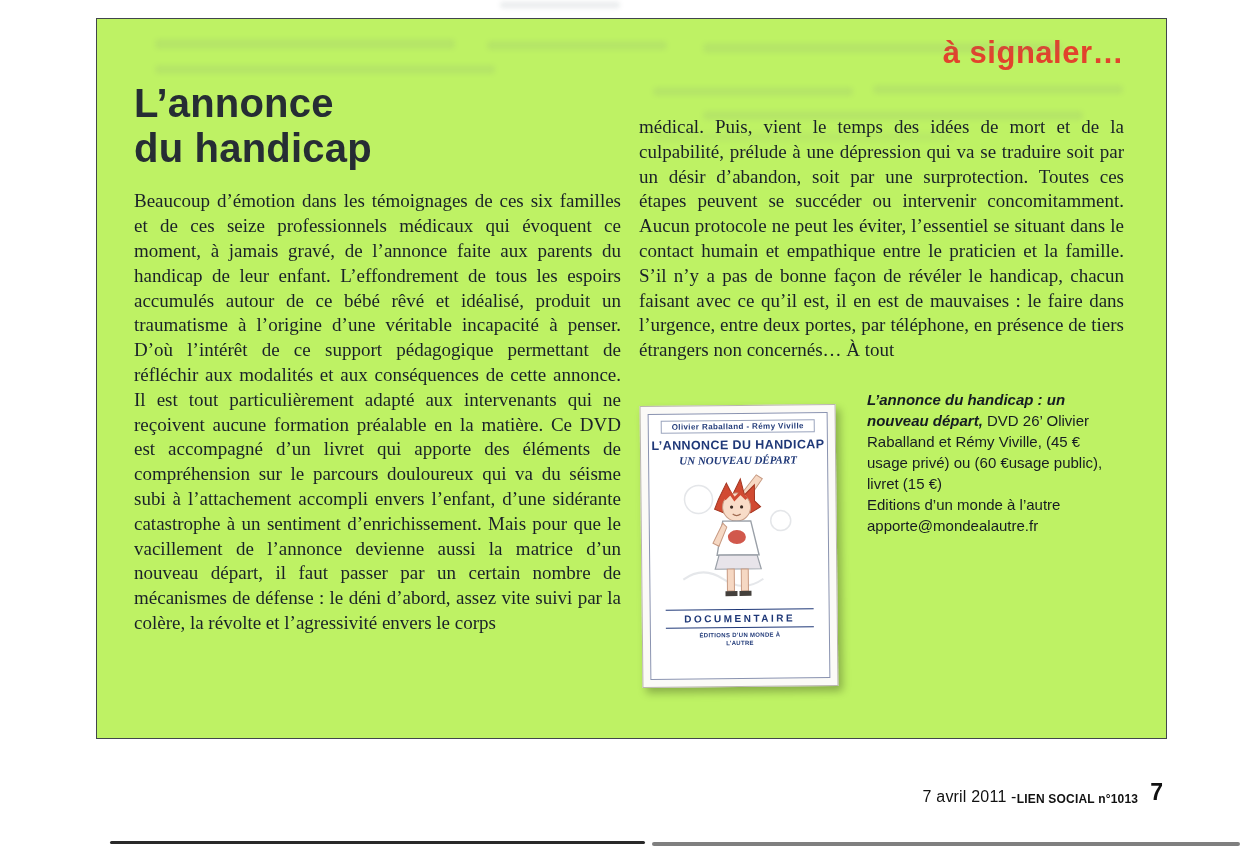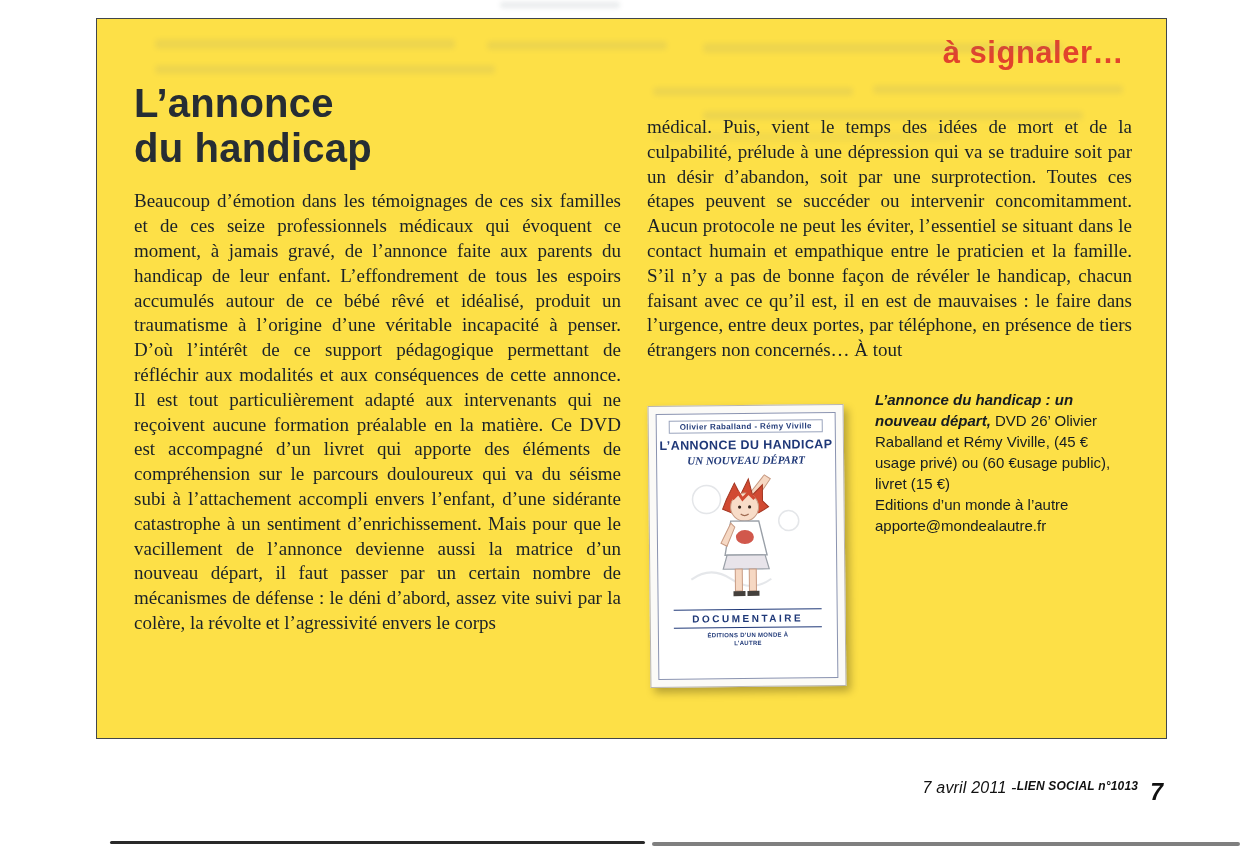--- a/index.html
+++ b/index.html
@@ -2,37 +2,37 @@
 <html lang="fr"><head>
 <meta charset="utf-8">
 <style>
   html,body{margin:0;padding:0;background:#ffffff;}
   body{width:1241px;height:846px;position:relative;overflow:hidden;
        font-family:"Liberation Sans",sans-serif;-webkit-font-smoothing:antialiased;}
 
   
   .scan-panel{
     position:absolute;left:96px;top:18px;width:1071px;height:721px;
-    background:#fde047;border:1px solid #41464b;box-sizing:border-box;
+    background:#bef264;border:1px solid #41464b;box-sizing:border-box;
   }
 
   
   .ghost{position:absolute;background:#6a7a85;opacity:.10;filter:blur(2.5px);border-radius:4px;pointer-events:none;}
 
   
   .scanbar{position:absolute;border-radius:2px;pointer-events:none;}
 
   
   .flag{
     text-align:right;padding:16px 42px 0 0;
     font-size:31px;font-weight:bold;color:#e2432c;letter-spacing:.5px;
   }
 
   
-  .columns{display:flex;gap:26px;padding:4px 38px 0 37px;box-sizing:border-box;}
+  .columns{display:flex;gap:18px;padding:4px 38px 0 37px;box-sizing:border-box;}
   .col-left{width:487px;flex:0 0 487px;}
   .col-right{width:485px;flex:0 0 485px;}
 
   .article-title{
     margin:6px 0 18px 0;
     font-family:"Liberation Sans",sans-serif;
     font-weight:600;font-size:40px;line-height:1.13;color:#262d34;
     letter-spacing:.2px;
   }
 
@@ -89,21 +89,21 @@
     margin-top:26px;overflow:hidden; 
     font-size:15px;line-height:21px;color:#161c22;margin-left:8px;
   }
   .caption .lead{font-weight:bold;font-style:italic;}
   .caption .line{display:block;}
   .caption .email{display:block;}
 
   
   .footer{
     position:absolute;top:779px;right:78px;
-    display:flex;align-items:flex-start;color:#111;font-style:italic;
+    display:flex;align-items:flex-end;color:#111;
   }
   .footer .date{font-size:16px;font-weight:normal;letter-spacing:.2px;}
   .footer .issue{font-size:12px;font-weight:bold;letter-spacing:.2px;}
   .footer .page{font-size:23px;font-weight:bold;margin-left:12px;}
 </style>
 </head>
 <body>
 
 <i class="ghost" style="left:500px;top:2px;width:120px;height:6px;opacity:.15;"></i>
 

